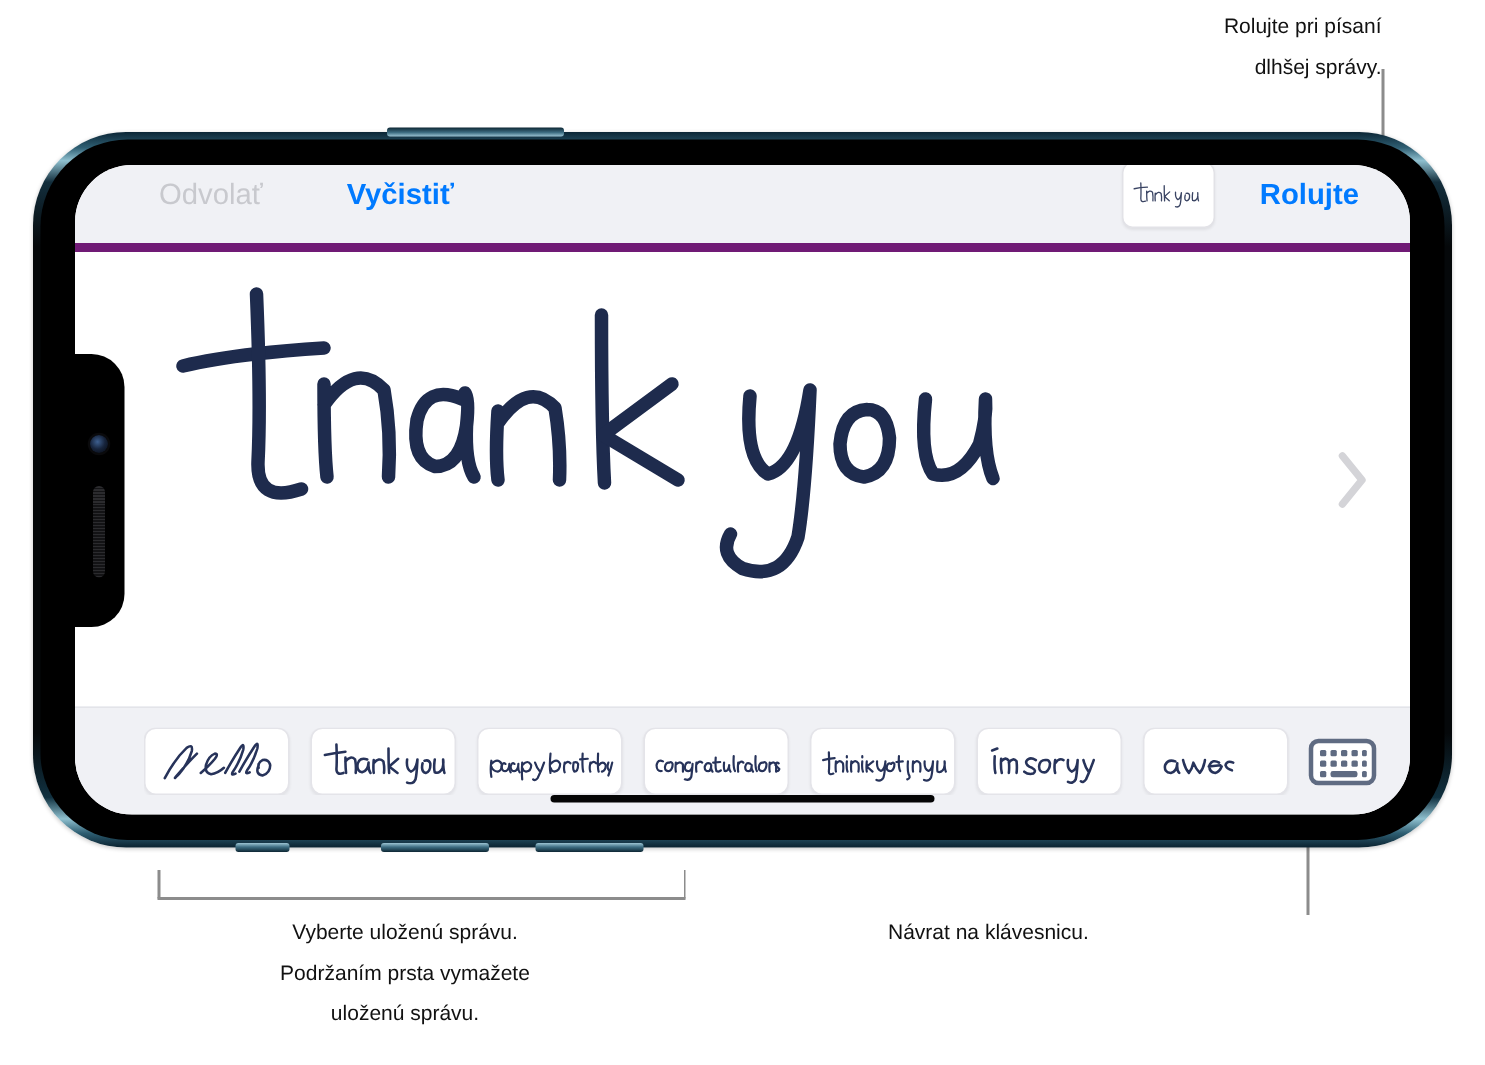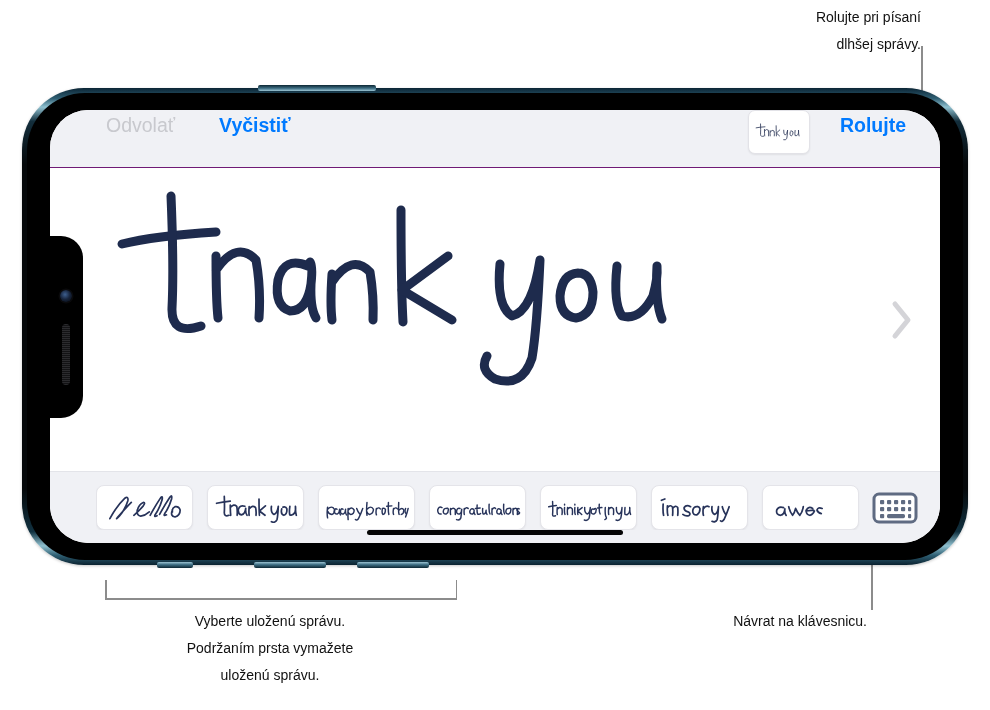--- a/index.html
+++ b/index.html
@@ -19,21 +19,21 @@
   .callout {
     position: absolute;
     font-family: "Liberation Sans", sans-serif;
     font-size: 14px;
     line-height: 27px;
     color: #111111;
     white-space: pre-line;
   }
   .callout-tr { top: 4px; right: 69px; text-align: right; }
   .callout-bl { left: 90px; top: 608px; width: 360px; text-align: center; }
-  .callout-br { left: 592px; top: 608px; width: 275px; text-align: right; }
+  .callout-br { left: 592px; top: 608px; width: 275px; text-align: left; }
 
   
   .leader { position: absolute; background: #8c8c8c; }
   .leader-v { width: 1.5px; }
   .leader-h { height: 1.5px; }
 
   
   .leader-tr { left: 921px; top: 46px; height: 268px; }
 
   
@@ -130,36 +130,36 @@
     background: linear-gradient(180deg, #0d2633 0%, #3d6d82 55%, #9dc5d4 100%);
     z-index: 2;
   }
 
   
   .toolbar {
     position: relative;
     height: 58px;
     flex: 0 0 58px;
     background: #f0f1f5;
-    border-bottom: 1px solid #701a75;
+    border-bottom: 6px solid #701a75;
     display: flex;
-    align-items: flex-start;
+    align-items: center;
     padding: 0 28px 12px 50px;
     z-index: 4;
   }
   .tb-btn {
     font-size: 19.5px;
     font-family: "Liberation Sans", sans-serif;
     background: none; border: none;
     cursor: pointer;
     padding: 4px 6px;
     white-space: nowrap;
   }
   .tb-undo   { color: #c8c9ce; }
-  .tb-clear  { color: #007aff; font-weight: 600; margin-left: 32px; }
+  .tb-clear  { color: #007aff; font-weight: 600; margin-left: 44px; }
   .tb-done   { color: #007aff; font-weight: 600; margin-left: 24px; }
   .tb-spacer { flex: 1; }
 
   .tb-thumb {
     width: 62px; height: 44px;
     background: #ffffff;
     border: 1px solid #e2e2e7;
     border-radius: 7px;
     display: flex; align-items: center; justify-content: center;
     box-shadow: 0 1px 2px rgba(0,0,0,.07);

